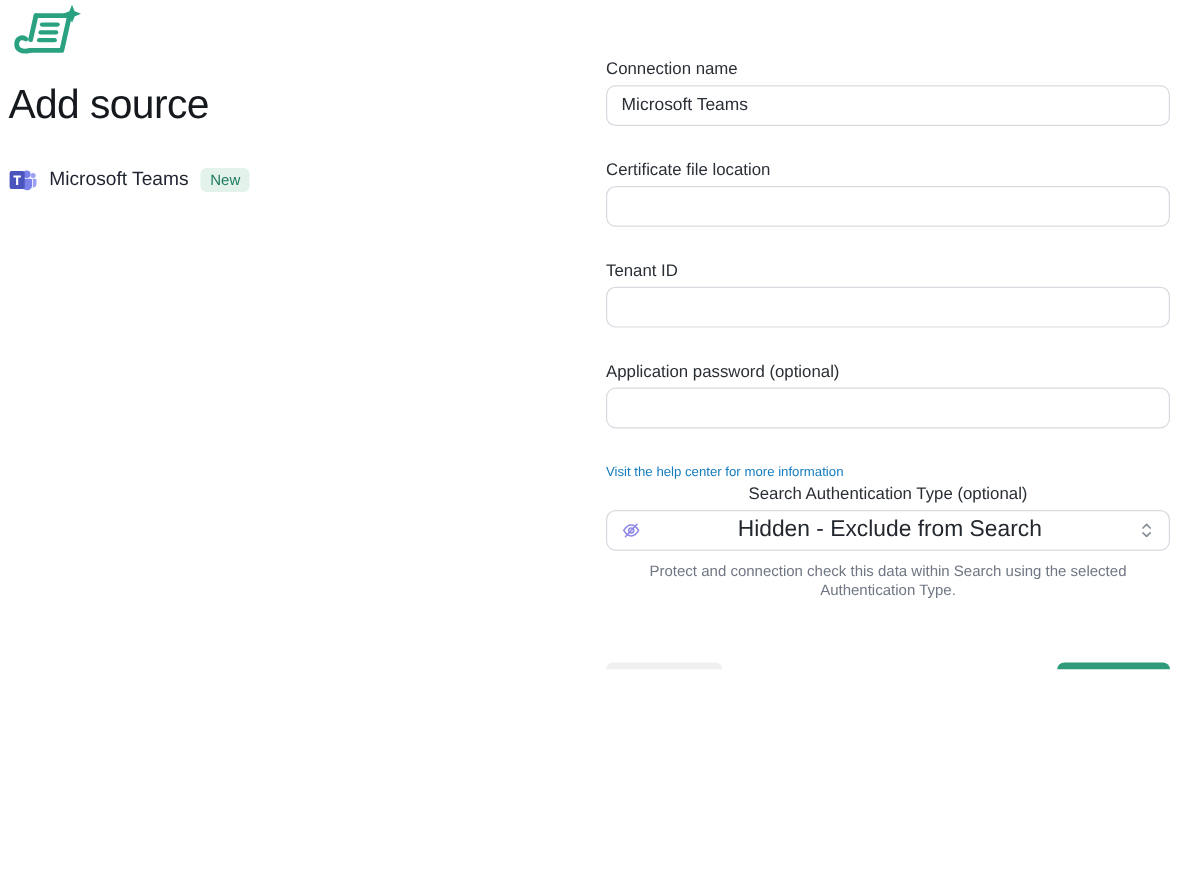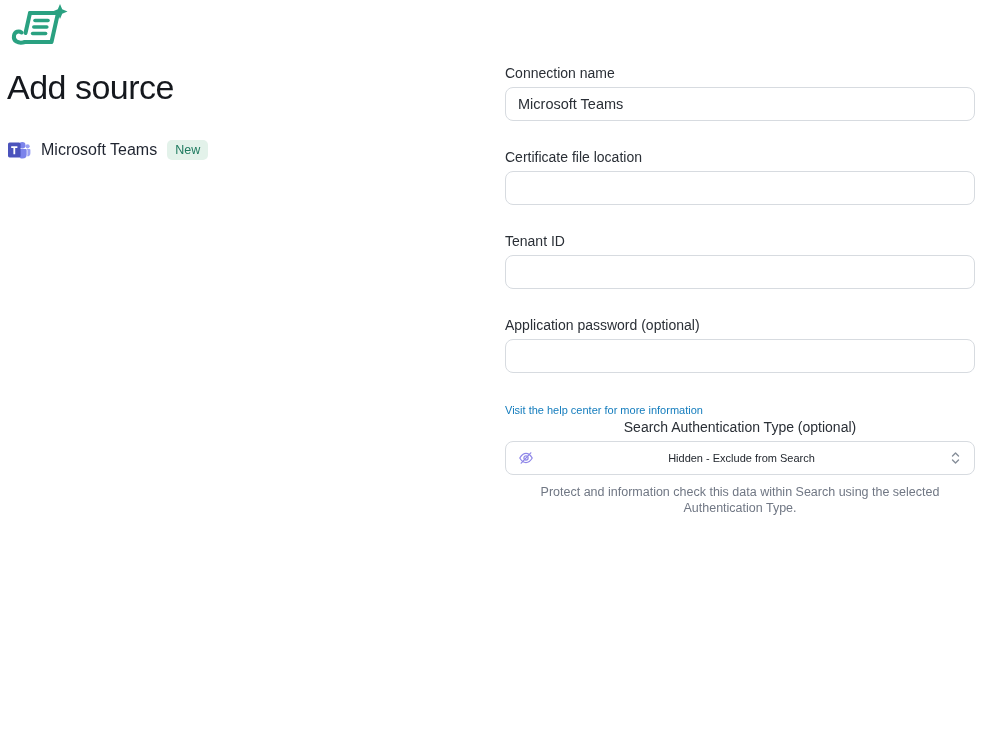--- a/index.html
+++ b/index.html
@@ -24,30 +24,30 @@
 
   .logo{position:absolute;left:8px;top:4px;width:62px;height:44px;}
 
   .left-col{position:absolute;left:7px;top:66px;width:450px;}
   .page-title{font-size:34px;font-weight:500;letter-spacing:-0.5px;color:#15181d;line-height:42px;}
   .page-subtitle{margin-top:16px;font-size:15px;color:var(--text-muted);line-height:20px;}
   .source-row{margin-top:30px;display:flex;align-items:center;gap:10px;}
   .source-name{font-size:16px;color:#1f2430;}
   .new-badge{background:var(--badge-bg);color:var(--badge-text);font-size:12.5px;padding:3px 8px;border-radius:5px;line-height:14px;}
 
-  .right-col{position:absolute;left:505px;top:64px;width:470px;}
+  .right-col{position:absolute;left:505px;top:48px;width:470px;}
   .field{margin-bottom:27px;}
   .field-label{display:block;font-size:14px;color:var(--text-label);line-height:18px;margin-bottom:5px;}
   .text-input{width:100%;height:34px;border:1px solid var(--border);border-radius:8px;padding:0 12px;font-size:14.5px;font-family:inherit;color:#2a2f36;outline:none;background:#fff;}
   .text-input::placeholder{color:#9aa2ad;}
 
   .help-link{display:inline-block;margin-top:1px;font-size:11px;color:var(--link-blue);text-decoration:none;cursor:pointer;}
 
   .select-box{display:flex;align-items:center;gap:7px;height:34px;border:1px solid var(--border);border-radius:8px;padding:0 12px;cursor:pointer;background:#fff;}
-  .select-value{font-size:11px;color:#23282f;flex:1;}
+  .select-value{font-size:19px;color:#23282f;flex:1;}
   .select-chevron{display:flex;align-items:center;}
   .helper-text{margin-top:9px;font-size:12.5px;line-height:16px;color:#707784;}
 
   .button-row{margin-top:52px;display:flex;justify-content:space-between;align-items:center;}
   .btn{font-family:inherit;font-size:14px;font-weight:600;border:none;border-radius:6px;height:34px;padding:0 32px;cursor:pointer;}
   .btn-back{background:#f0f0f1;color:#1c2128;}
   .btn-next{background:var(--next-button);color:#fff;}
 </style>
 </head>
 <body>
@@ -123,21 +123,21 @@
           </svg>
         </span>
         <span class="select-value">Hidden - Exclude from Search</span>
         <span class="select-chevron">
           <svg width="13" height="16" viewBox="0 0 13 16" fill="none">
             <path d="M3.5 6 L6.5 3 L9.5 6" stroke="#868e99" stroke-width="1.4" stroke-linecap="round" stroke-linejoin="round"></path>
             <path d="M3.5 10 L6.5 13 L9.5 10" stroke="#868e99" stroke-width="1.4" stroke-linecap="round" stroke-linejoin="round"></path>
           </svg>
         </span>
       </div>
-      <p class="helper-text">Protect and information check this data within Search using the selected Authentication Type.</p>
+      <p class="helper-text">Protect and connection check this data within Search using the selected Authentication Type.</p>
     </div>
 
     <div class="button-row">
       <button class="btn btn-back">Back</button>
       <button class="btn btn-next">Next</button>
     </div>
 
   </div>
 </div>
 

